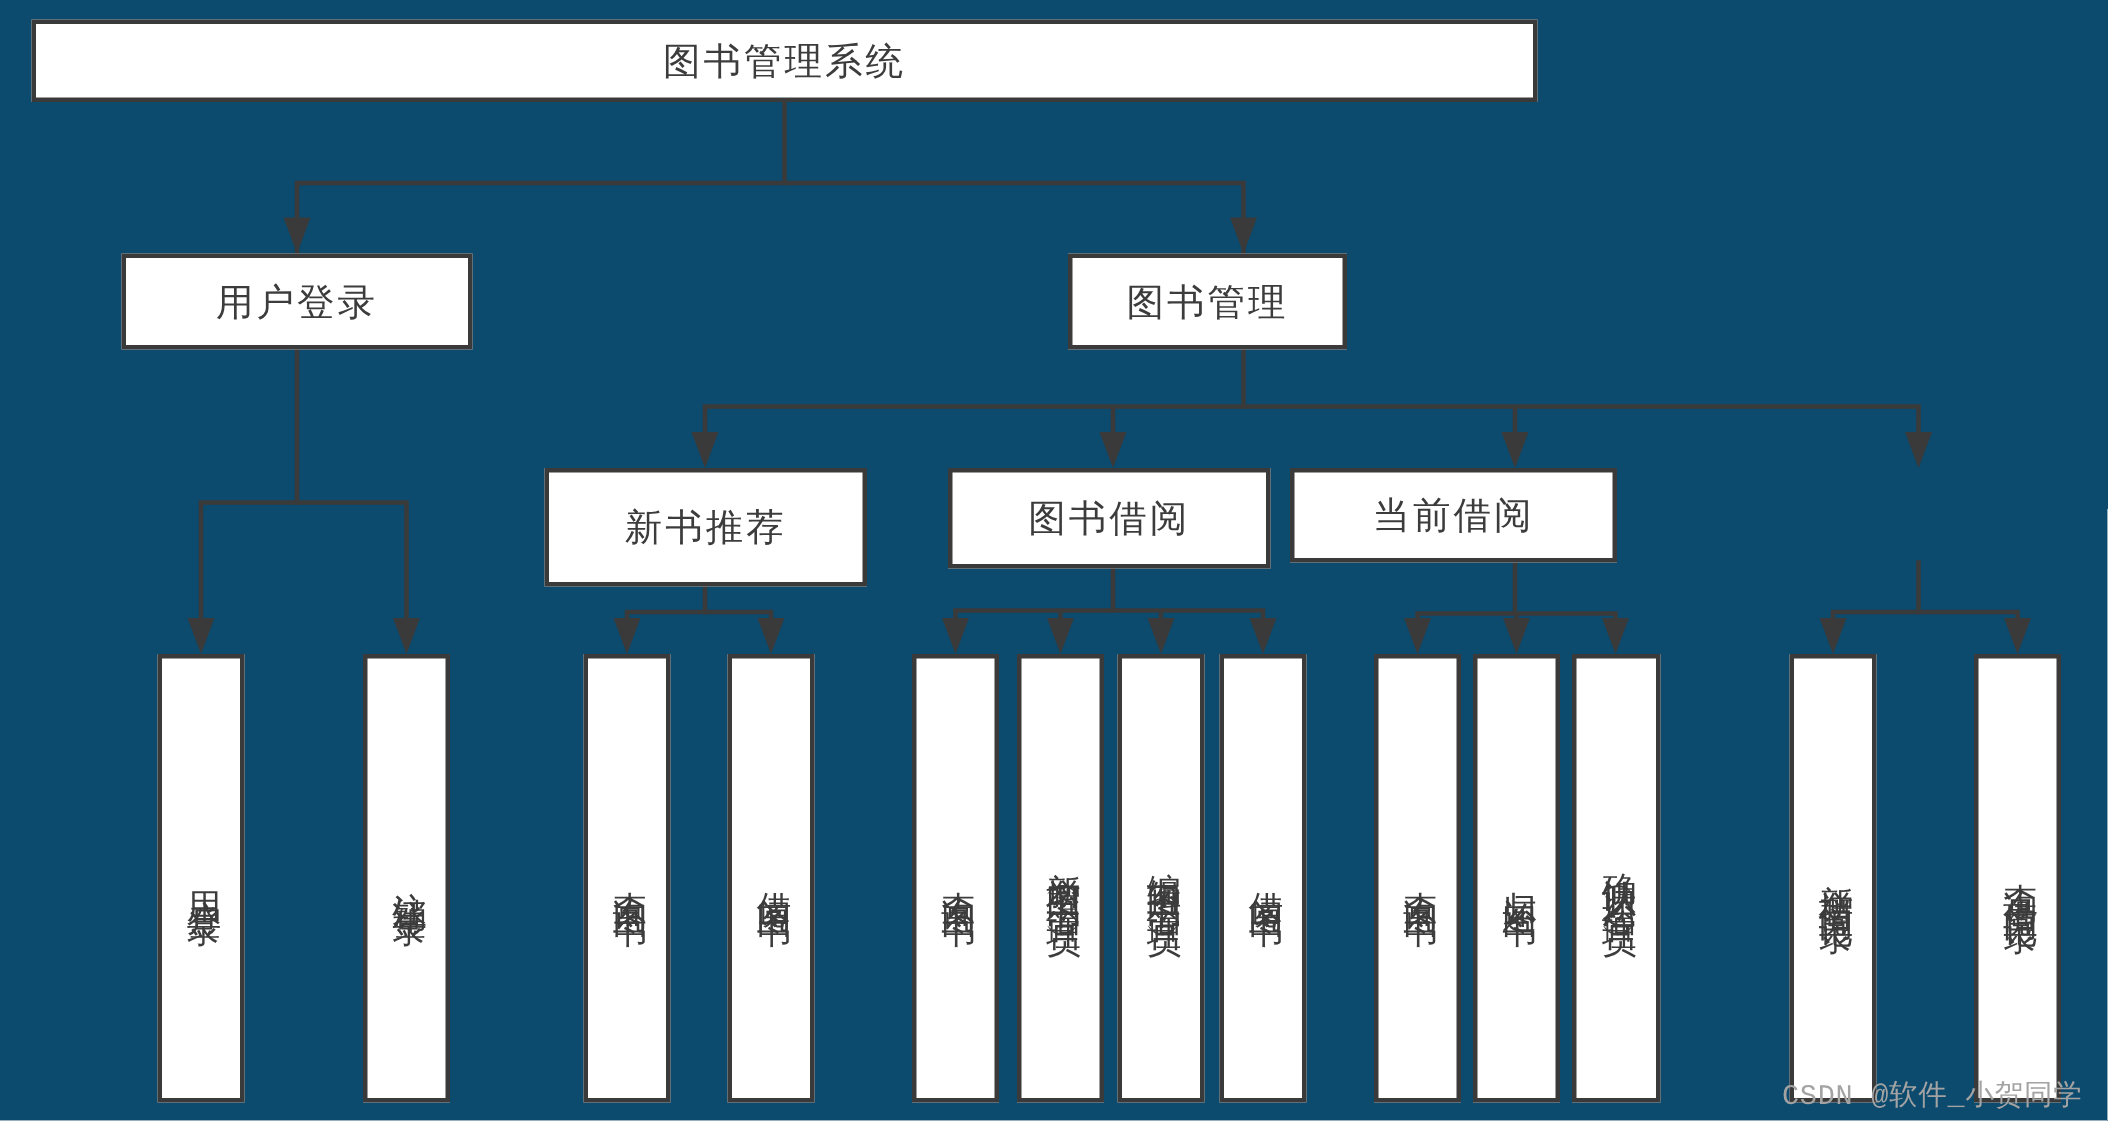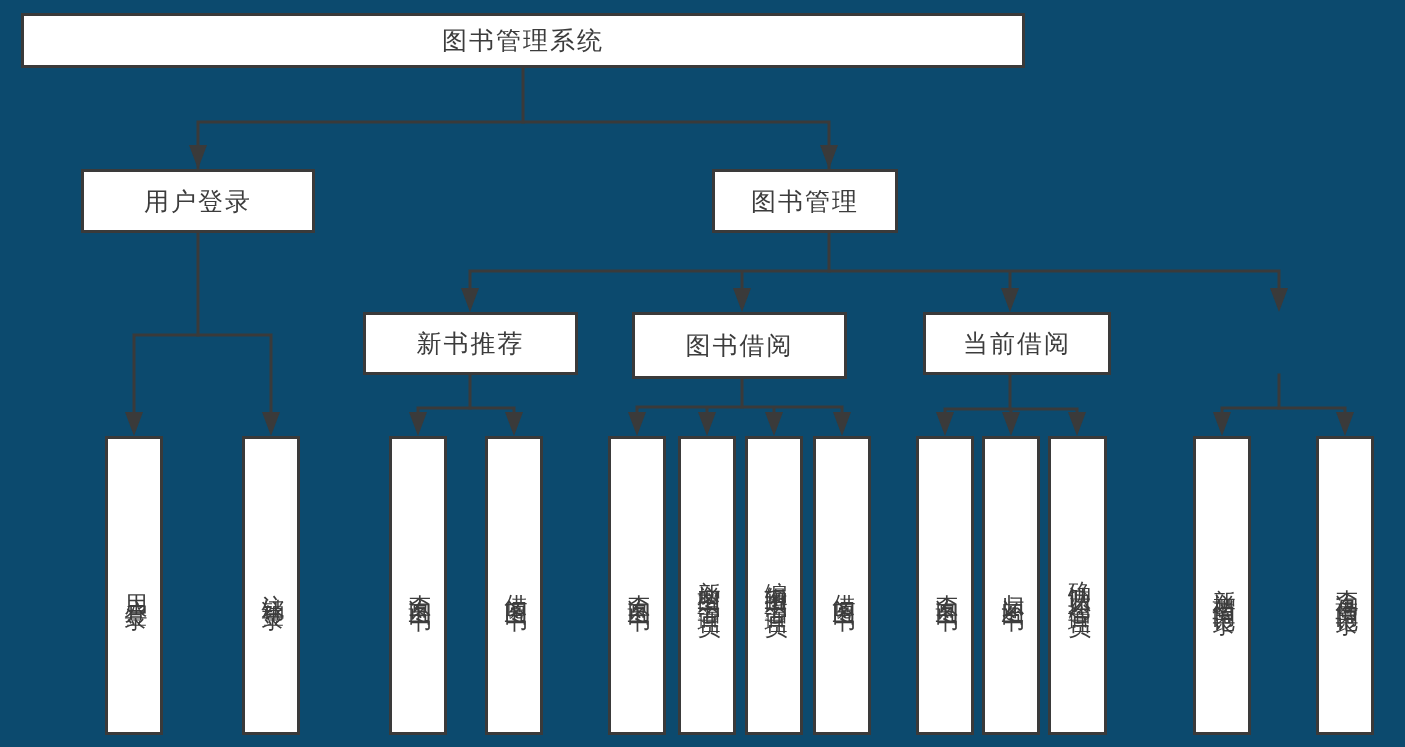--- a/index.html
+++ b/index.html
@@ -90,36 +90,37 @@
     <polyline points="1222,412 1222,408 1345,408 1345,412" stroke-linecap="square"></polyline>
     <polygon points="1213,412 1231,412 1222,436"></polygon>
     <polygon points="1336,412 1354,412 1345,436"></polygon>
   </svg>
 
   <div class="node h" style="left:21px;top:13px;width:1004px;height:55px;">图书管理系统</div>
 
   <div class="node h" style="left:81px;top:169px;width:234px;height:64px;">用户登录</div>
   <div class="node h" style="left:712px;top:169px;width:186px;height:64px;">图书管理</div>
 
-  <div class="node h" style="left:363px;top:312px;width:215px;height:63px;">新书推荐</div>
+  <div class="node h" style="left:363px;top:312px;width:215px;height:79px;">新书推荐</div>
   <div class="node h" style="left:632px;top:312px;width:215px;height:67px;">图书借阅</div>
-  <div class="node h" style="left:923px;top:312px;width:188px;height:63px;">当前借阅</div>
+  <div class="node h" style="left:860px;top:312px;width:218px;height:63px;">当前借阅</div>
 
   <div class="node v" style="left:105px;top:436px;width:58px;height:299px;">用户登录</div>
   <div class="node v" style="left:242px;top:436px;width:58px;height:299px;">注销登录</div>
 
   <div class="node v" style="left:389px;top:436px;width:58px;height:299px;">查询图书</div>
   <div class="node v" style="left:485px;top:436px;width:58px;height:299px;">借阅图书</div>
 
   <div class="node v" style="left:608px;top:436px;width:58px;height:299px;">查询图书</div>
   <div class="node v" style="left:678px;top:436px;width:58px;height:299px;">新增图书（管理员）</div>
   <div class="node v" style="left:745px;top:436px;width:58px;height:299px;">编辑图书（管理员）</div>
   <div class="node v" style="left:813px;top:436px;width:58px;height:299px;">借阅图书</div>
 
   <div class="node v" style="left:916px;top:436px;width:58px;height:299px;">查询图书</div>
   <div class="node v" style="left:982px;top:436px;width:58px;height:299px;">归还图书</div>
   <div class="node v" style="left:1048px;top:436px;width:59px;height:299px;">确认归还（管理员）</div>
 
   <div class="node v" style="left:1193px;top:436px;width:58px;height:299px;">新增借阅记录</div>
   <div class="node v" style="left:1316px;top:436px;width:58px;height:299px;">查询借阅记录</div>
 
+  <div class="watermark" style="left:1188px;top:717px;">CSDN @软件_小贺同学</div>
 
 </div>
 
 </body></html>

